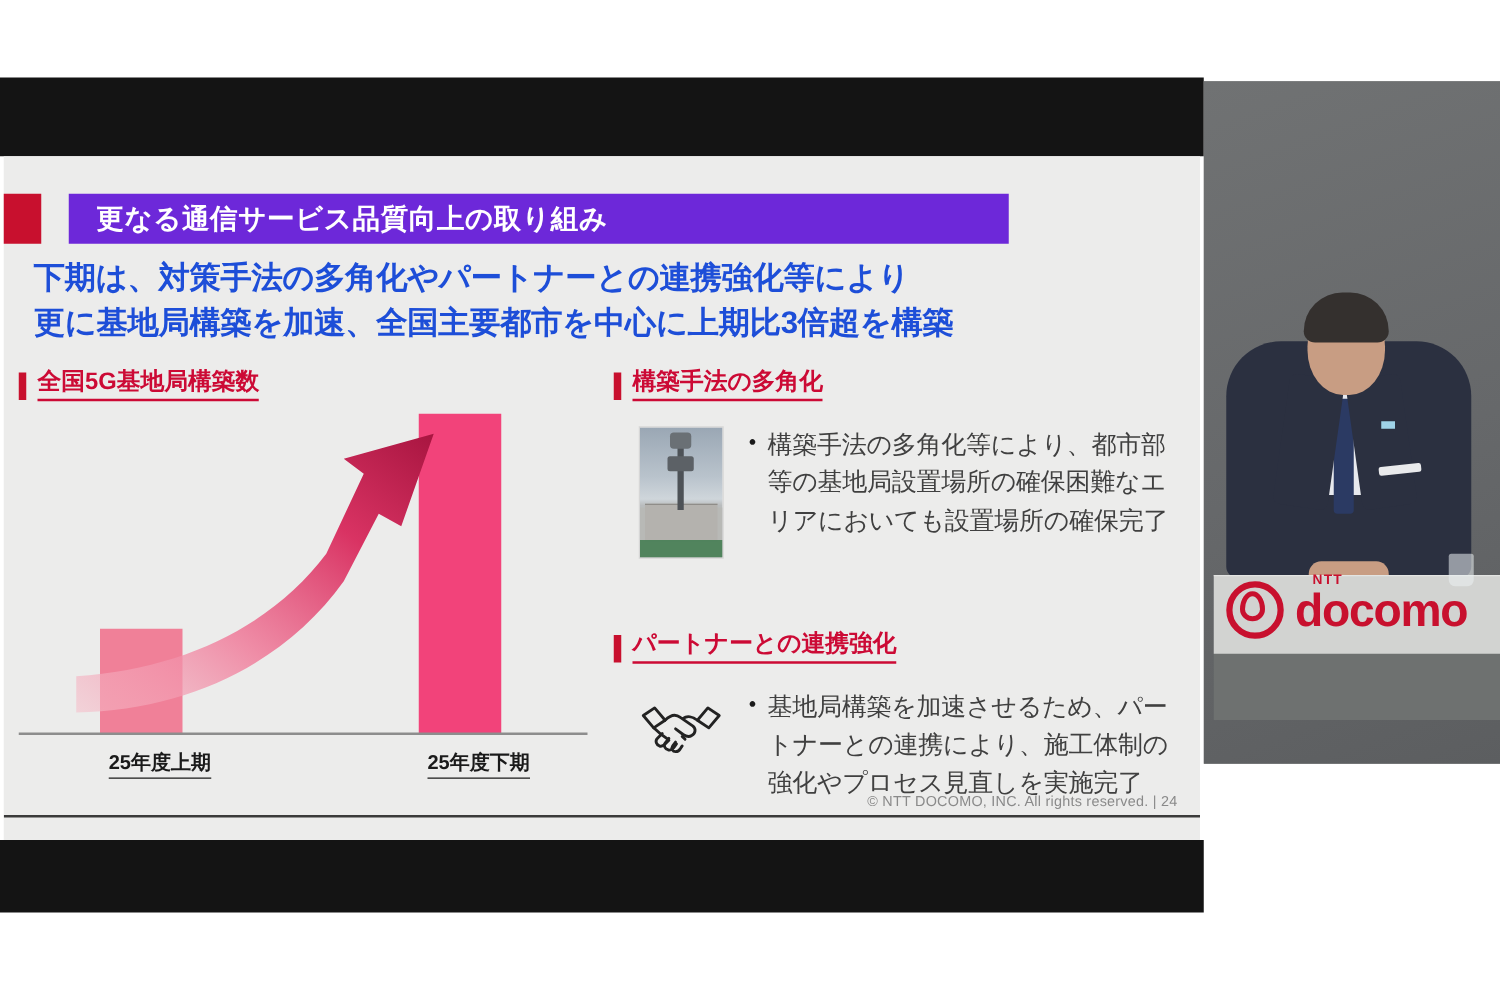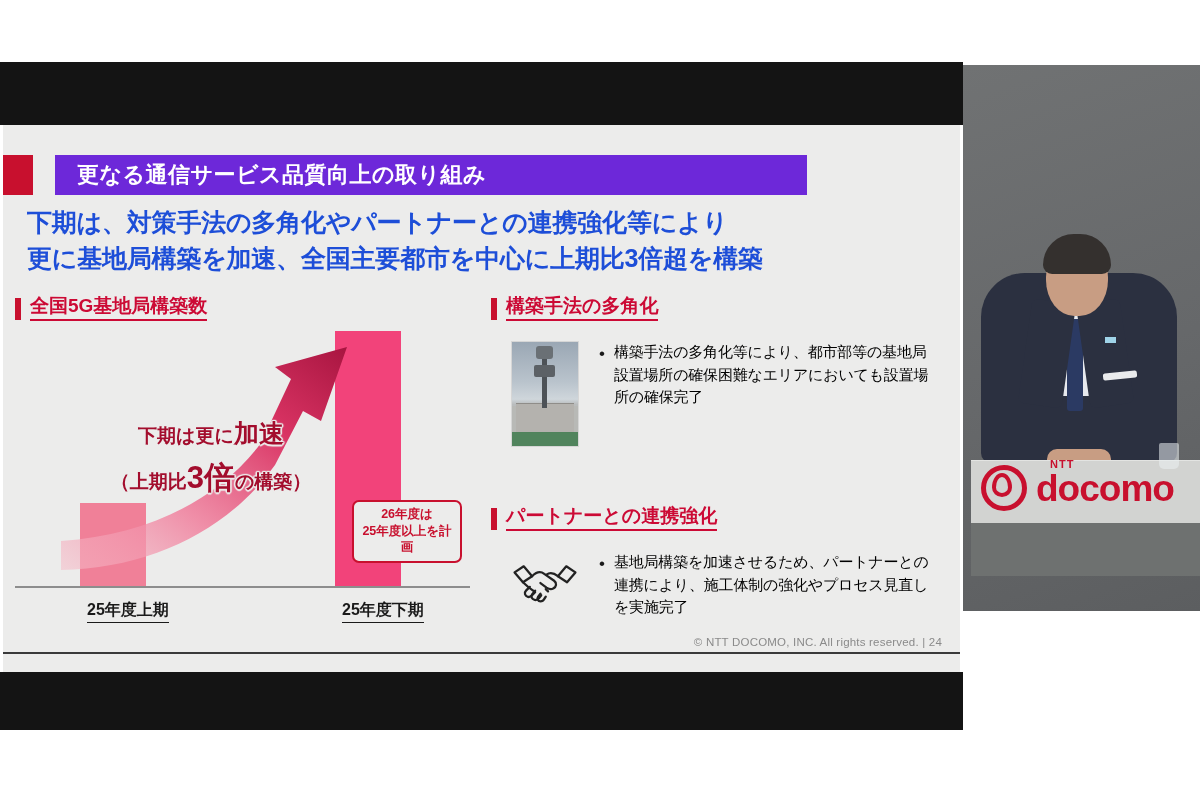--- a/index.html
+++ b/index.html
@@ -206,22 +206,22 @@
     margin-left: 16px;
   }
   .bullet-dot {
     flex: none;
     color: #1a1a1a;
     font-size: 17px;
     line-height: 1.5;
     margin-right: 9px;
   }
   .topic-para {
-    color: #000000;
-    font-size: 15px;
+    color: #404040;
+    font-size: 20px;
     line-height: 1.52;
     width: 325px;
     letter-spacing: -0.2px;
   }
 
   
   #tower-photo {
     position: relative;
     width: 66px; height: 104px;
     border: 1px solid #d6d6d6;
@@ -448,29 +448,21 @@
             <linearGradient id="swoosh" x1="0" y1="1" x2="1" y2="0">
               <stop offset="0%" stop-color="#f6bdc9" stop-opacity="0.55"></stop>
               <stop offset="35%" stop-color="#f07e9c" stop-opacity="0.85"></stop>
               <stop offset="70%" stop-color="#d93363"></stop>
               <stop offset="100%" stop-color="#a81540"></stop>
             </linearGradient>
           </defs>
           <path d="M 58,245 C 150,243 226,204 272,140 L 300,86 L 318,96 L 344,22 L 272,42 L 288,54 L 258,118 C 216,174 146,210 58,216 Z" fill="url(#swoosh)"></path>
         </svg>
 
-        <div id="annot">
-          <div id="annot-l1"><span>下期は更に</span><span class="big">加速</span></div>
-          <div id="annot-l2"><span>（上期比</span><span class="big">3倍</span><span>の構築）</span></div>
-        </div>
-
-        <div id="callout">
-          <div>26年度は</div>
-          <div>25年度以上を計画</div>
-        </div>
+
 
         <div id="axis-line"></div>
         <div class="axis-tick-label" id="tick-1">25年度上期</div>
         <div class="axis-tick-label" id="tick-2">25年度下期</div>
       </div>
     </div>
 
     <div id="right-col">
 
       <div class="topic" id="topic-1">

